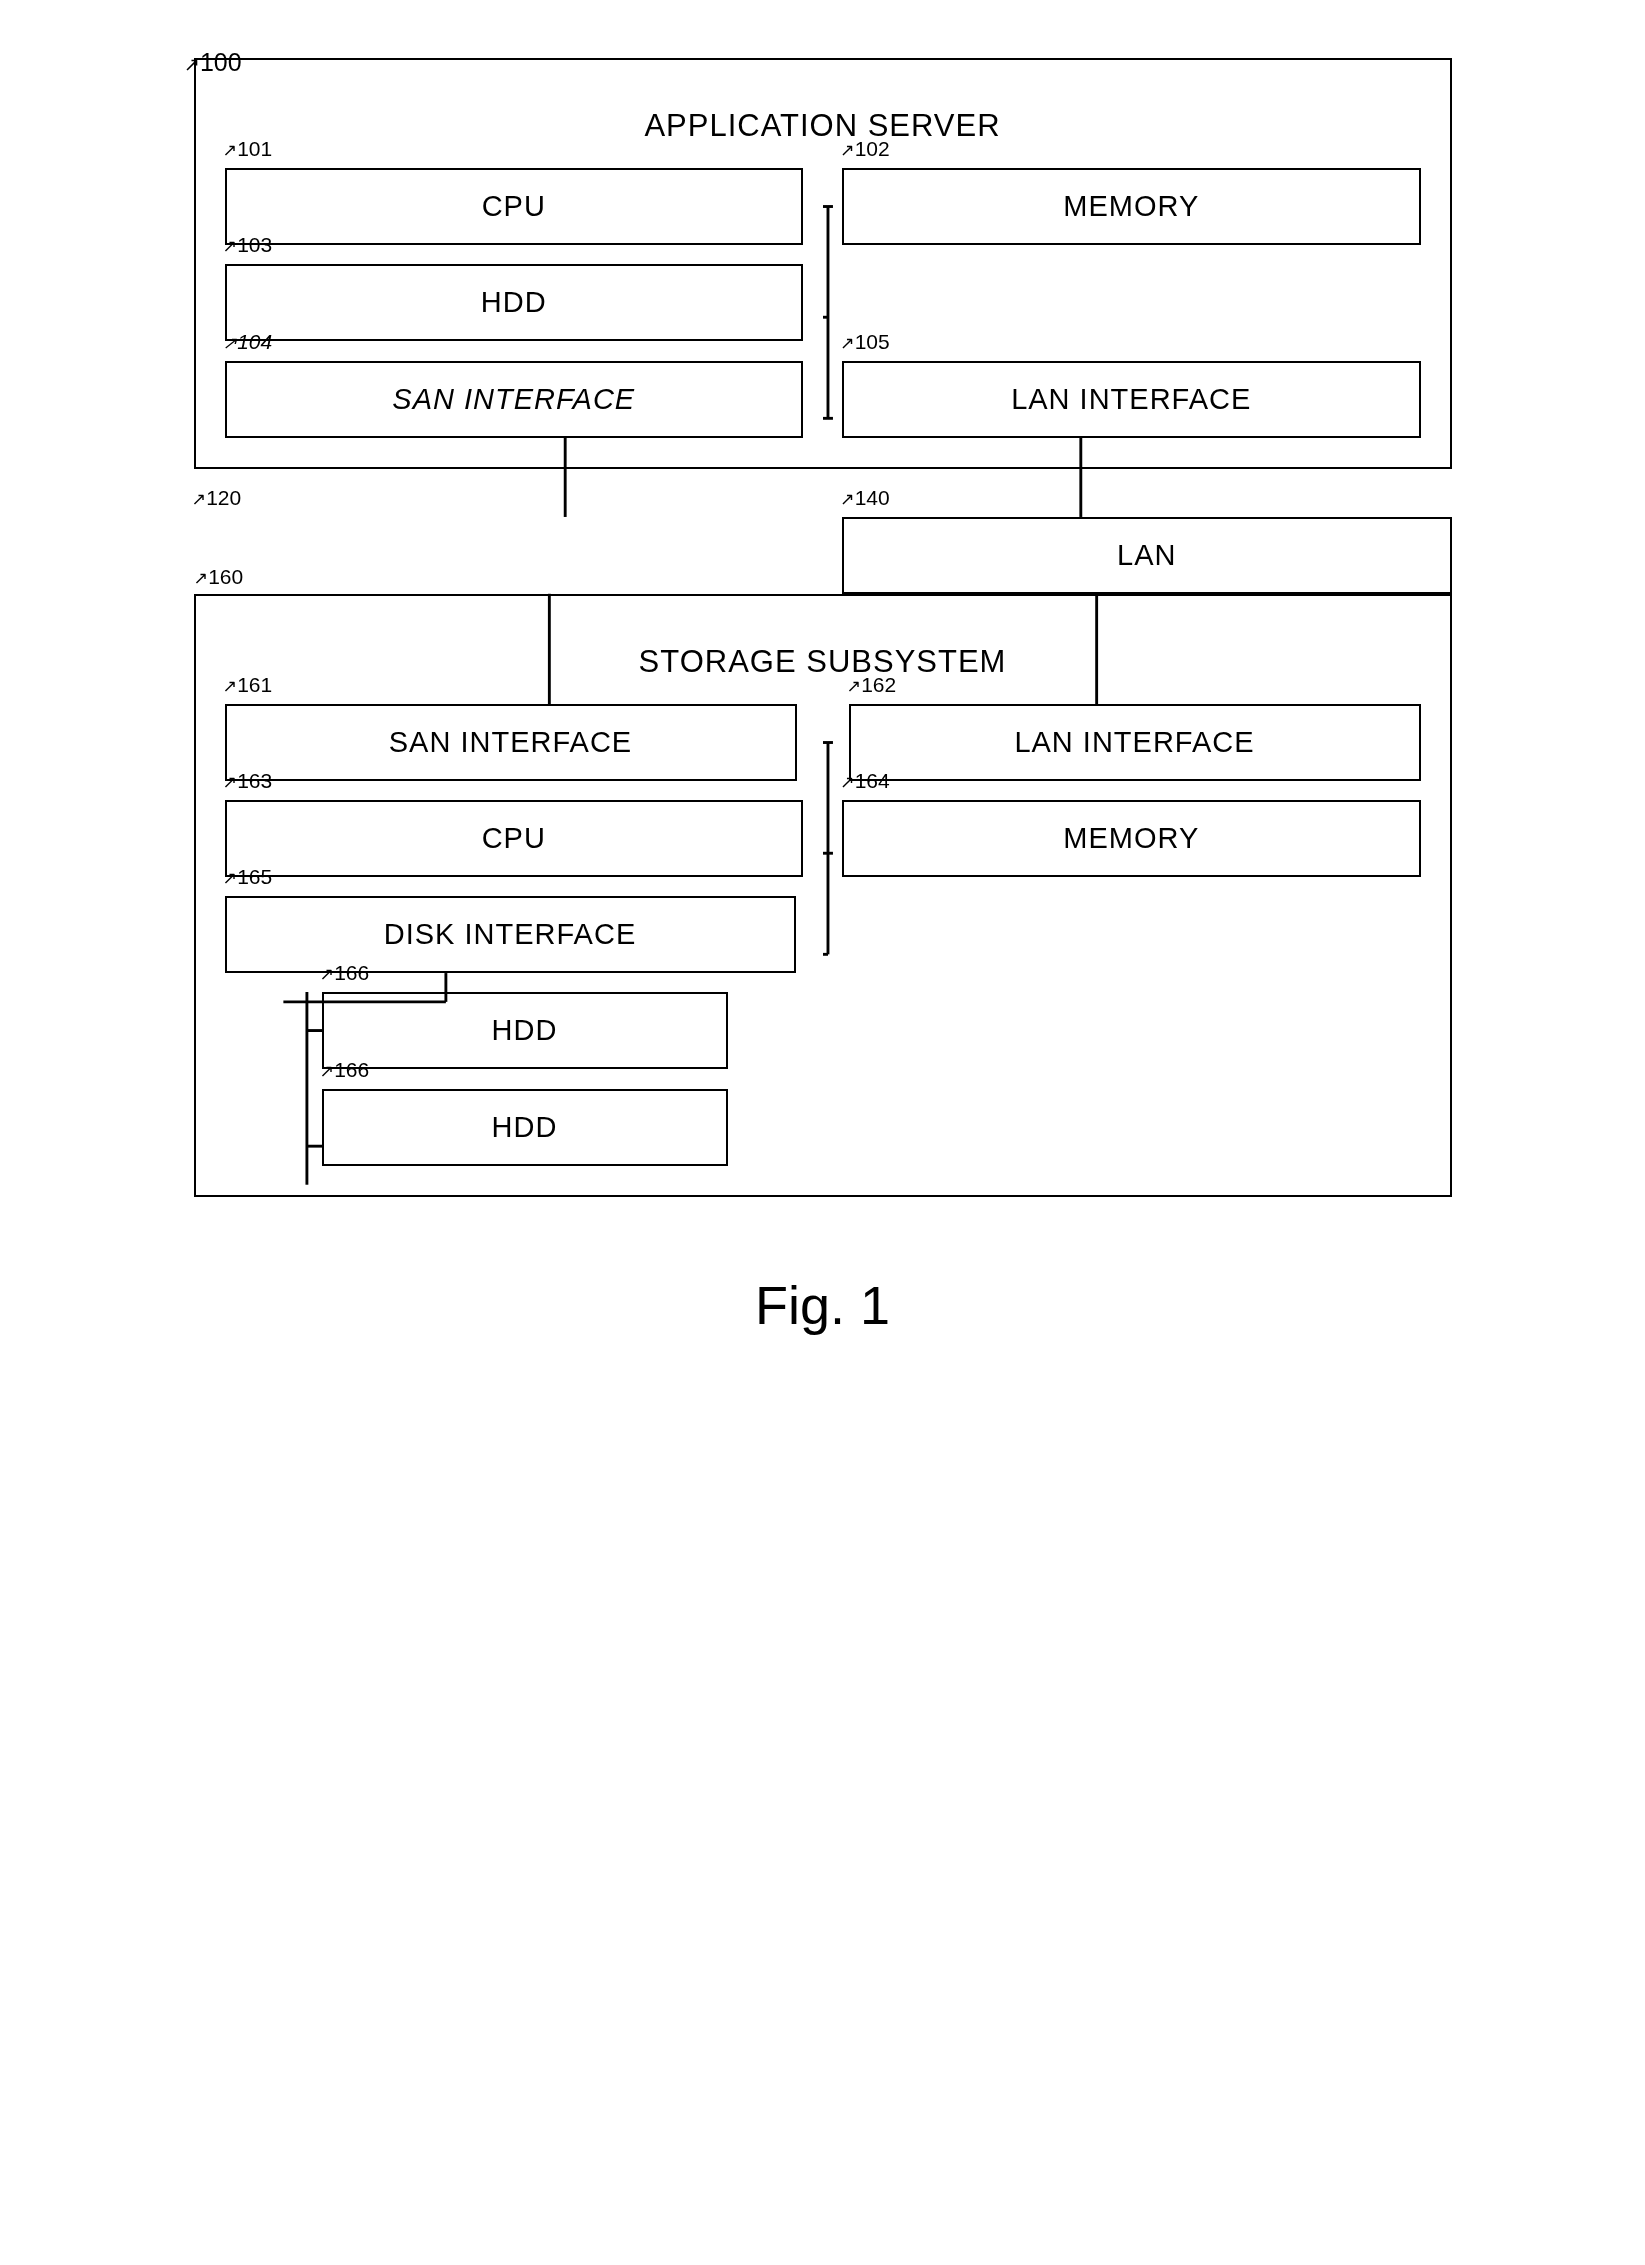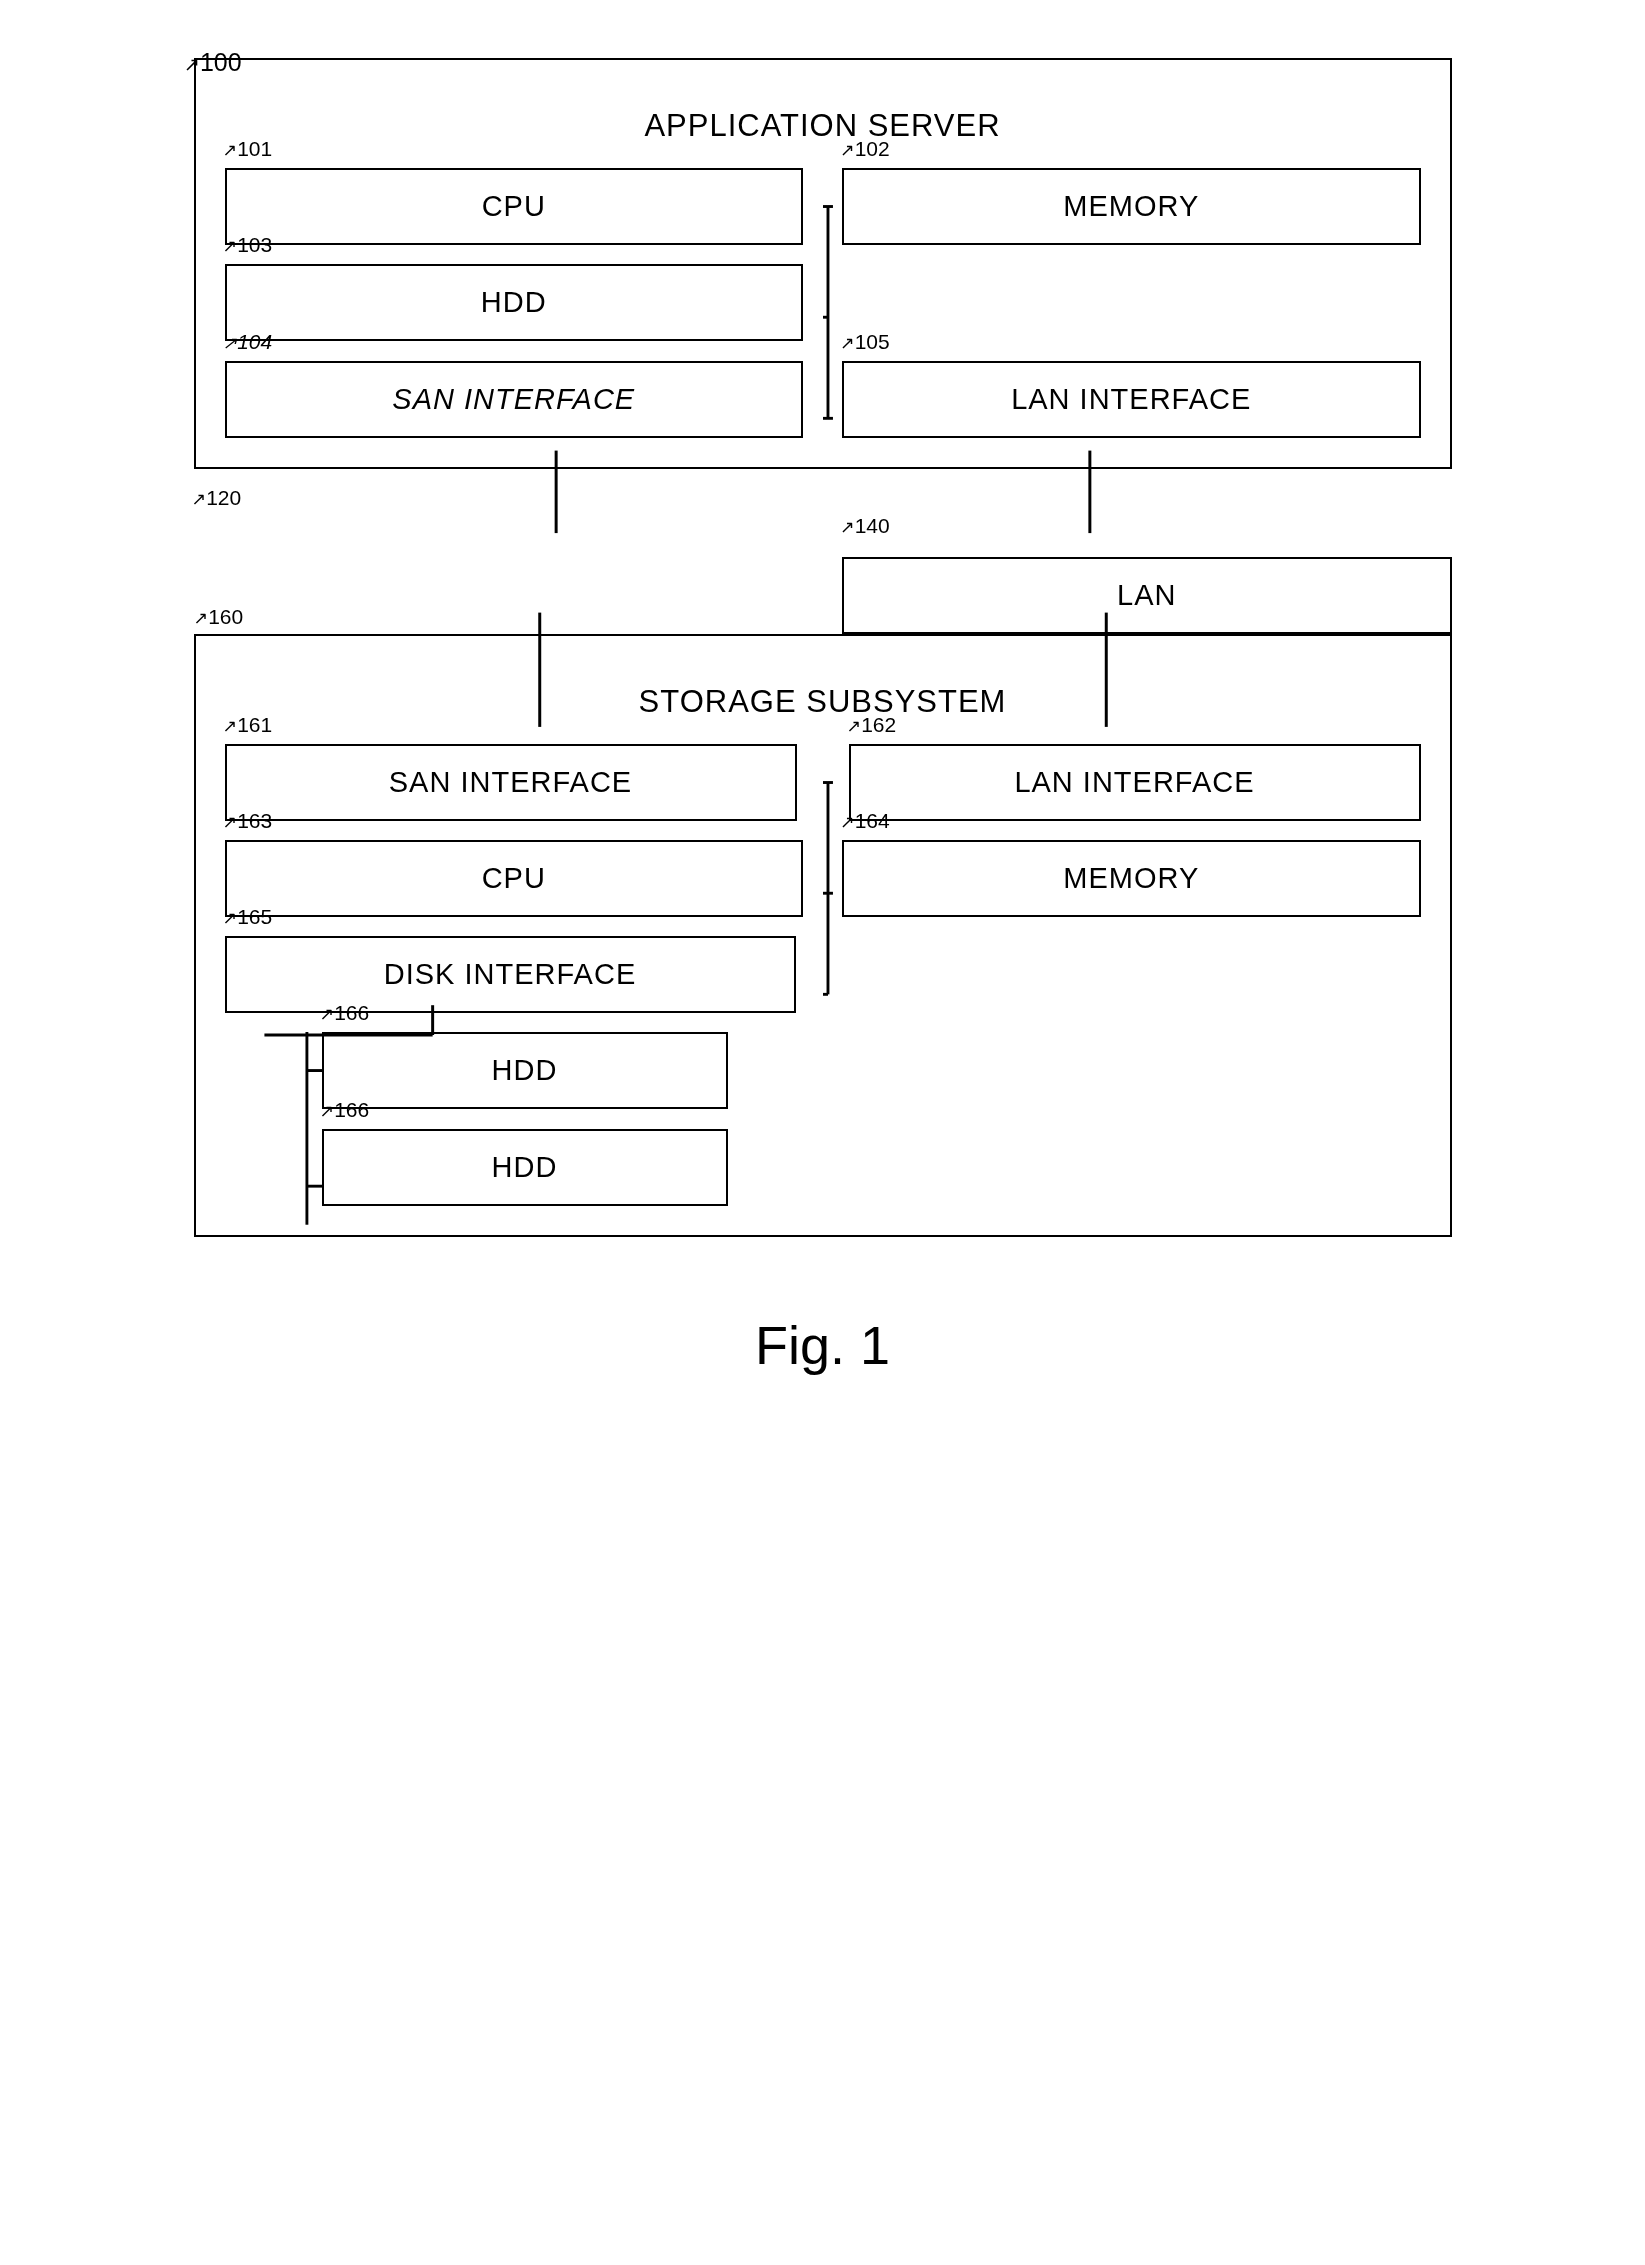--- a/index.html
+++ b/index.html
@@ -106,21 +106,21 @@
 
         <line x1="50.5%" y1="260" x2="51%" y2="260" stroke="#000" stroke-width="3"></line>
       </svg>
     </div>
   </div>
 
   <div style="display:flex; gap:39px; margin-top:0; margin-bottom:0; position:relative;">
     <div style="flex:1; position:relative; padding-top:76px;">
       <div style="position:absolute; top:17.4px; left:-1.9px; font-size:21px;"><span style="font-size:17.4px;">↗</span><span>120</span></div>
     </div>
-    <div style="flex:1; position:relative; padding-top:60px;margin-top:28px;">
+    <div style="flex:1; position:relative; padding-top:48px;">
       <div style="position:absolute; top:17.4px; left:-1.9px; font-size:21px;"><span style="font-size:17.4px;">↗</span><span>140</span></div>
       <div class="box box-short full-width">
         <span>LAN</span>
       </div>
     </div>
   </div>
 
   <div style="border:2.9px solid #000; padding: 48px 29px 29px 29px; position:relative; margin-top:0;">
     <div style="position:absolute; top:-31px; left:-1.9px; font-size:21px;"><span style="font-size:17.4px;">↗</span><span>160</span></div>
 

